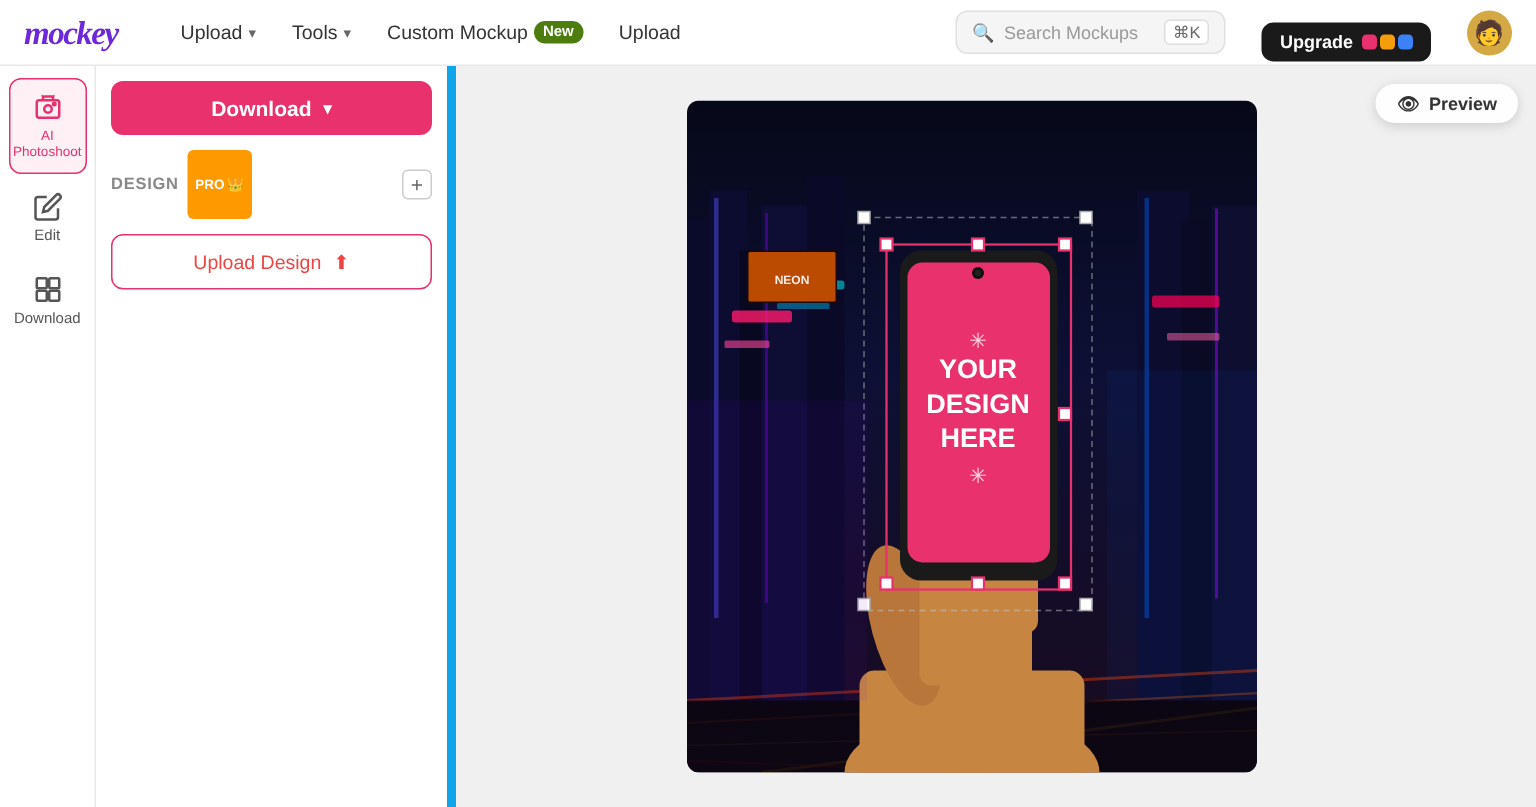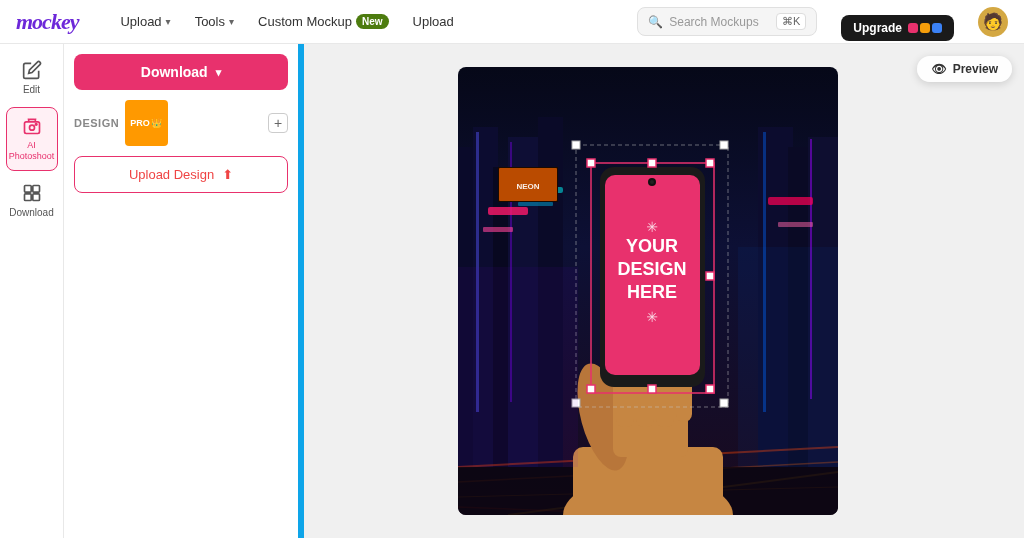--- a/index.html
+++ b/index.html
@@ -305,38 +305,38 @@
       <div class="upgrade-dot" style="background:#3b82f6"></div>
     </div>
   </button>
 
   <div class="avatar">🧑</div>
 </nav>
 
 <div class="main-layout">
 
   <div class="icon-sidebar">
-    <div class="icon-sidebar-item">
-      <svg viewBox="0 0 24 24" fill="none" stroke="currentColor" stroke-width="2">
-        <path d="M11 4H4a2 2 0 0 0-2 2v14a2 2 0 0 0 2 2h14a2 2 0 0 0 2-2v-7"></path>
-        <path d="M18.5 2.5a2.121 2.121 0 0 1 3 3L12 15l-4 1 1-4 9.5-9.5z"></path>
-      </svg>
-      <span>Edit</span>
-    </div>
-
     <div class="icon-sidebar-item active">
       <svg viewBox="0 0 24 24" fill="none" stroke="currentColor" stroke-width="2">
         <rect x="3" y="7" width="18" height="14" rx="2"></rect>
         <circle cx="12" cy="14" r="3"></circle>
         <path d="M8 7V5a1 1 0 0 1 1-1h6a1 1 0 0 1 1 1v2"></path>
         <circle cx="17" cy="10" r="1" fill="currentColor"></circle>
         <path d="M7 3l1.5 2" stroke-width="1.5"></path>
         <path d="M17 3l-1.5 2" stroke-width="1.5"></path>
       </svg>
       <span style="font-size:9px; text-align:center; line-height:1.2;">AI<br>Photoshoot</span>
+    </div>
+
+    <div class="icon-sidebar-item">
+      <svg viewBox="0 0 24 24" fill="none" stroke="currentColor" stroke-width="2">
+        <path d="M11 4H4a2 2 0 0 0-2 2v14a2 2 0 0 0 2 2h14a2 2 0 0 0 2-2v-7"></path>
+        <path d="M18.5 2.5a2.121 2.121 0 0 1 3 3L12 15l-4 1 1-4 9.5-9.5z"></path>
+      </svg>
+      <span>Edit</span>
     </div>
 
     <div class="icon-sidebar-item">
       <svg viewBox="0 0 24 24" fill="none" stroke="currentColor" stroke-width="2">
         <rect x="3" y="3" width="8" height="8" rx="1"></rect>
         <rect x="13" y="3" width="8" height="8" rx="1"></rect>
         <rect x="3" y="13" width="8" height="8" rx="1"></rect>
         <rect x="13" y="13" width="8" height="8" rx="1"></rect>
       </svg>
       <span>Download</span>

